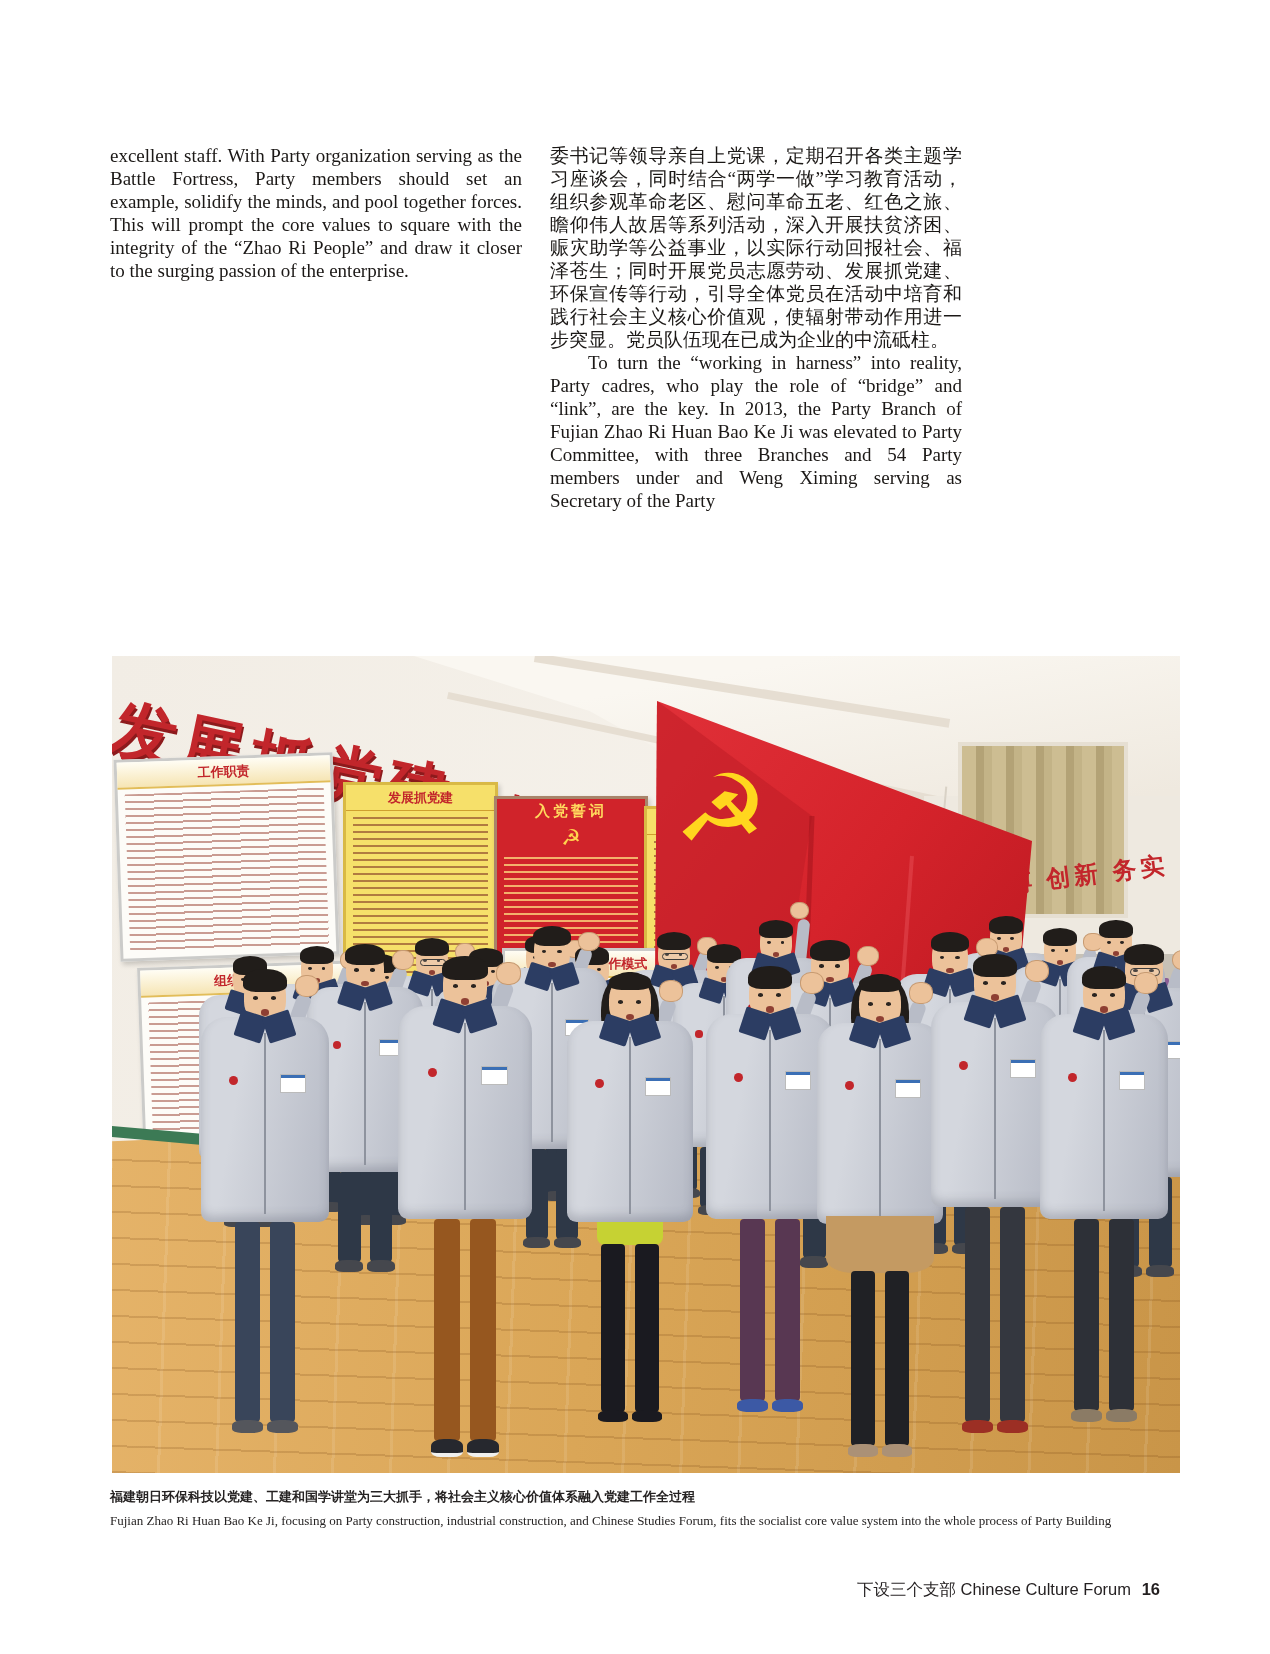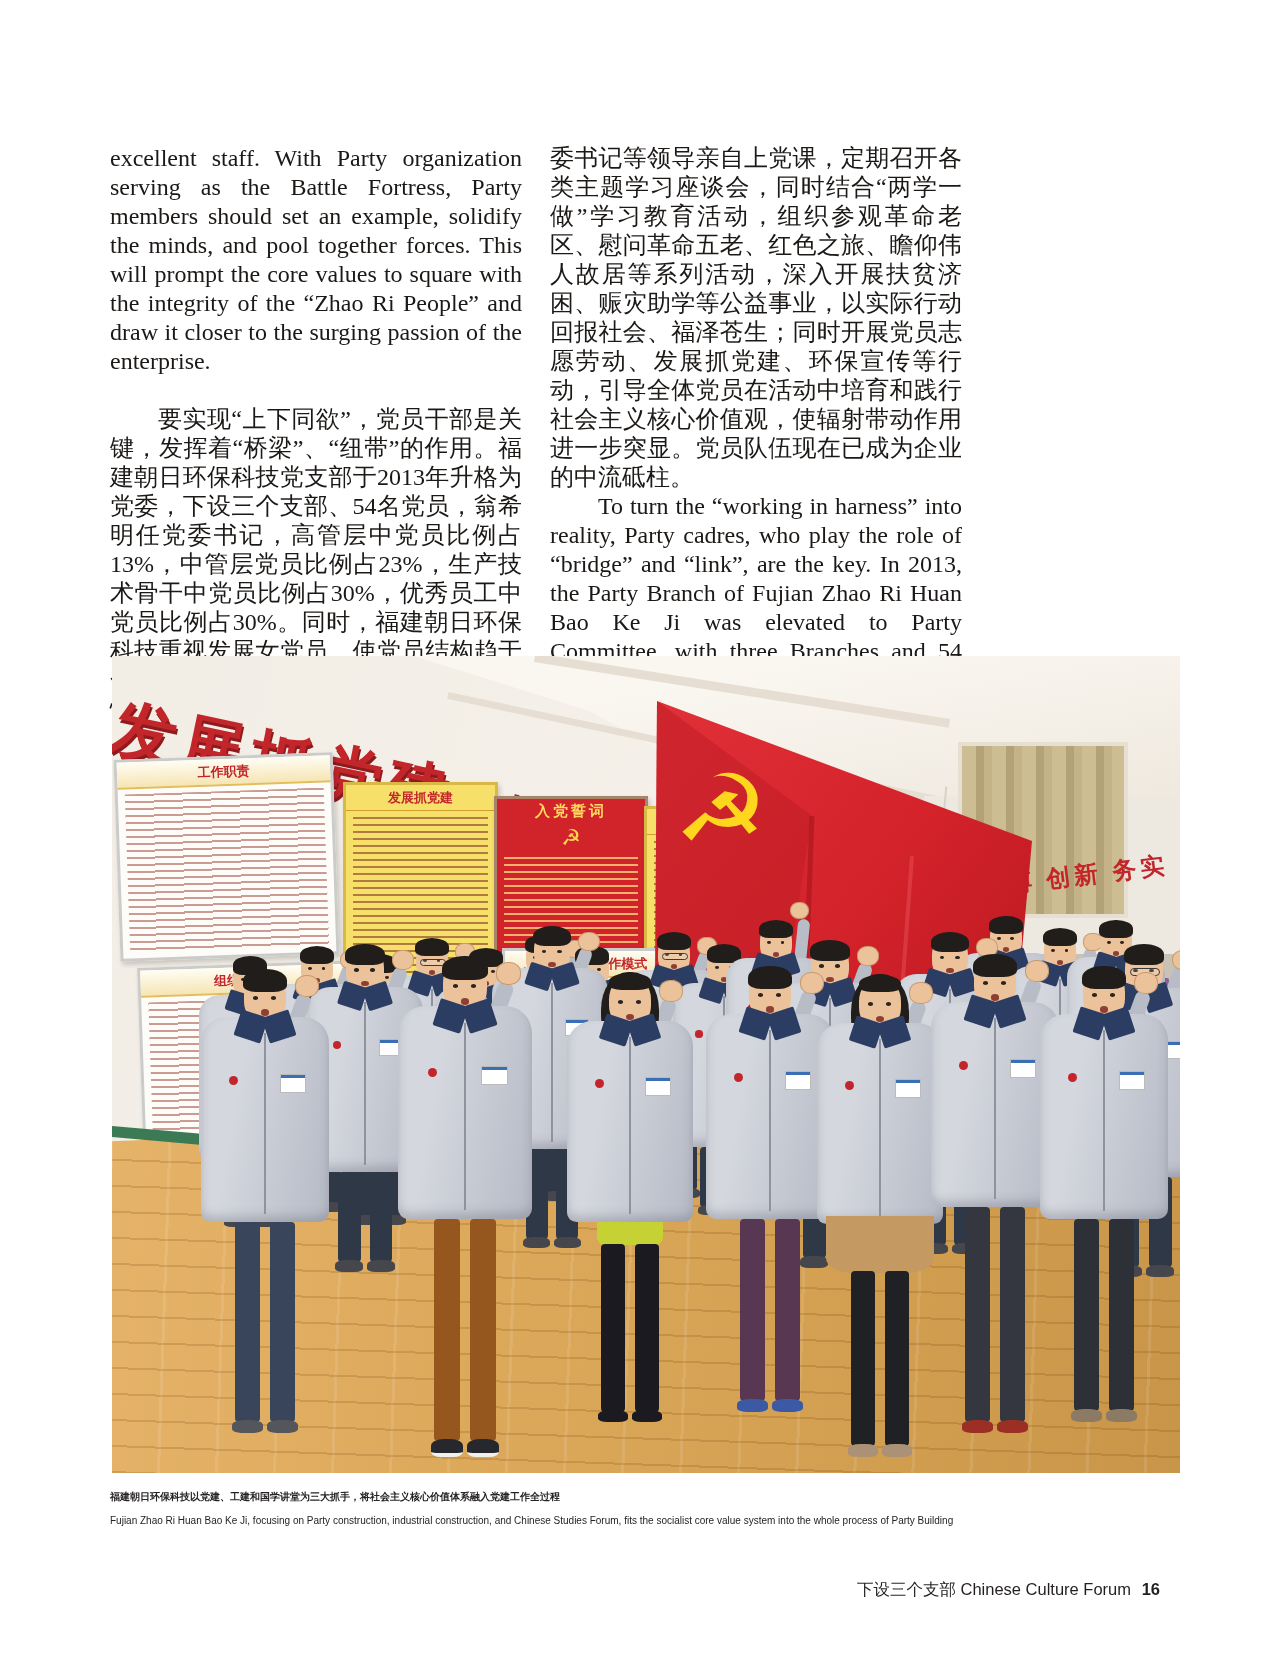--- a/index.html
+++ b/index.html
@@ -1,19 +1,19 @@
 <!DOCTYPE html>
 <html><head>
 <meta charset="utf-8">
 <style>
   html,body{margin:0;padding:0;background:#e9e9e9;}
   #page{position:relative;width:1270px;height:1654px;background:#ffffff;margin:0 auto;overflow:hidden;
         font-family:"Liberation Serif","DejaVu Serif",serif;color:#1b1816;}
   
-  .col{position:absolute;width:412px;text-align:justify;font-size:24px;line-height:29px;}
+  .col{position:absolute;width:412px;text-align:justify;font-size:19px;line-height:23px;}
   #col-left{left:110px;top:144px;}
   #col-right{left:550px;top:144px;}
   .col p{margin:0;}
   .cn-first{text-indent:2em;margin-top:29px !important;}
   .cn-cont{text-indent:0;}
   .en-indent{text-indent:2em;}
   
   #photo{position:absolute;left:112px;top:656px;width:1068px;height:817px;overflow:hidden;
          background:linear-gradient(104deg,#f2ede5 0%,#f5f1ea 55%,#efeae1 100%);}
   #ceiling{position:absolute;left:270px;top:0;width:798px;height:250px;z-index:0;
@@ -64,34 +64,33 @@
   #floor:after{content:"";position:absolute;inset:0;
          background:repeating-linear-gradient(2deg,rgba(120,70,20,.20) 0 2px,transparent 2px 26px),
                     repeating-linear-gradient(92deg,rgba(255,255,255,.10) 0 3px,transparent 3px 58px);}
   #baseboard{position:absolute;left:0;top:470px;width:272px;height:11px;background:#3c7a55;
              transform:rotate(5deg);transform-origin:left top;z-index:0;}
   
   .fig{position:absolute;}
   .fig *{position:absolute;}
   
   #caption{position:absolute;left:110px;top:1486px;width:1056px;font-family:"Liberation Sans",sans-serif;color:#262323;}
-  #caption p{margin:0 0 3px 0;font-size:10px;line-height:21px;}
+  #caption p{margin:0 0 3px 0;font-size:13px;line-height:21px;font-family:Liberation Serif, serif;}
   #caption .cn{font-weight:bold;}
   #footer{position:absolute;right:110px;top:1579px;font-family:"Liberation Sans",sans-serif;font-size:16.5px;
           color:#231f20;white-space:nowrap;}
   #footer b{font-weight:bold;margin-left:6px;}
 </style>
 </head>
 <body>
 
 <div id="page">
 
   <div class="col" id="col-left">
     <p>excellent staff. With Party organization serving as the Battle Fortress, Party members should set an example, solidify the minds, and pool together forces. This will prompt the core values to square with the integrity of the “Zhao Ri People” and draw it closer to the surging passion of the enterprise.</p>
-    <p class="cn-first">要实现“上下同欲”，党员干部是关键，发挥着“桥梁”、“纽带”的作用。福建朝日环保科技党支部于2013年升格为党委，下设三个支部、54名党员，翁希明任党委书记，高管层中党员比例占13%，中管层党员比例占23%，生产技术骨干中党员比例占30%，优秀员工中党员比例占30%。同时，福建朝日环保科技重视发展女党员，使党员结构趋于合理，有效保障职工队伍建设的长期性、稳定性。党</p>
   </div>
   <div class="col" id="col-right">
     <p class="cn-cont">委书记等领导亲自上党课，定期召开各类主题学习座谈会，同时结合“两学一做”学习教育活动，组织参观革命老区、慰问革命五老、红色之旅、瞻仰伟人故居等系列活动，深入开展扶贫济困、赈灾助学等公益事业，以实际行动回报社会、福泽苍生；同时开展党员志愿劳动、发展抓党建、环保宣传等行动，引导全体党员在活动中培育和践行社会主义核心价值观，使辐射带动作用进一步突显。党员队伍现在已成为企业的中流砥柱。</p>
     <p class="en-indent">To turn the “working in harness” into reality, Party cadres, who play the role of “bridge” and “link”, are the key. In 2013, the Party Branch of Fujian Zhao Ri Huan Bao Ke Ji was elevated to Party Committee, with three Branches and 54 Party members under and Weng Ximing serving as Secretary of the Party</p>
   </div>
 
   <div id="photo">
     <div id="ceiling"></div>
     <div class="beam" style="left:420px;top:30px;width:420px;height:9px;transform:rotate(9deg);"></div>
     <div class="beam" style="left:330px;top:90px;width:520px;height:7px;transform:rotate(12deg);"></div>

